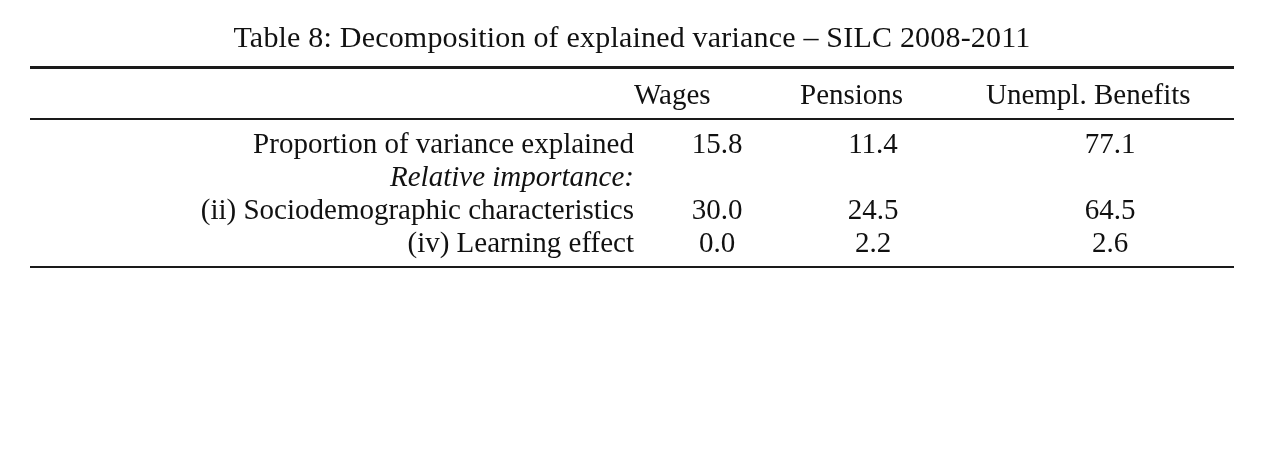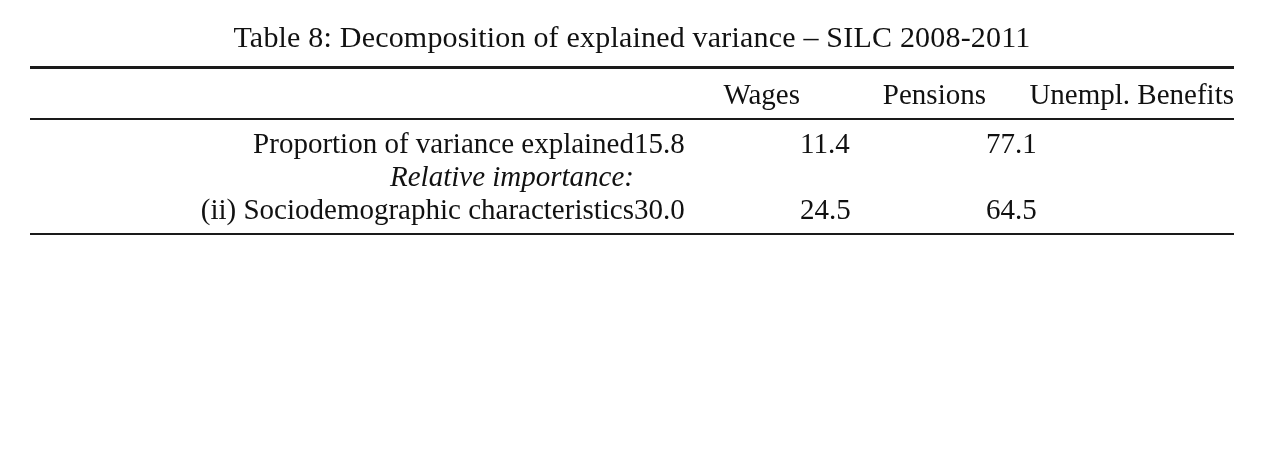--- a/index.html
+++ b/index.html
@@ -61,36 +61,36 @@
   .spacer-sm td { height: 9px; font-size: 0; line-height: 0; }
   .spacer-xs td { height: 7px; font-size: 0; line-height: 0; }
 
   col.c-label { width: 604px; }
   col.c-num1  { width: 166px; }
   col.c-num2  { width: 186px; }
   col.c-num3  { width: 248px; }
 
   .head-cell {
     font-size: 29px;
-    text-align: right;
+    text-align: left;
     padding-bottom: 4px;
     white-space: nowrap;
   }
   .row-label {
     font-size: 29px;
     text-align: right;
     padding: 6px 0 6px 10px;
     white-space: nowrap;
   }
   .row-label.italic {
     font-style: italic;
   }
   .num {
     font-size: 29px;
-    text-align: left;
+    text-align: center;
     padding: 6px 0 6px 0;
     white-space: nowrap;
   }
   .num.pad-right-1 { padding-right: 40px; margin-top: 32px; }
 </style>
 </head>
 <body>
 
 <div class="table-wrap">
 
@@ -142,20 +142,26 @@
 
 
       <tr>
         <td class="row-label">(ii) Sociodemographic characteristics</td>
         <td class="num">30.0</td>
         <td class="num pad-right-1">24.5</td>
         <td class="num">64.5</td>
       </tr>
 
 
+      <tr>
+        <td class="row-label">(iv) Learning effect</td>
+        <td class="num">0.0</td>
+        <td class="num pad-right-1">2.2</td>
+        <td class="num">2.6</td>
+      </tr>
 
       <tr class="spacer-xs">
         <td colspan="4"></td>
       </tr>
       <tr class="rule-bottom">
         <td colspan="4"></td>
       </tr>
     </tbody>
   </table>
 </div>

